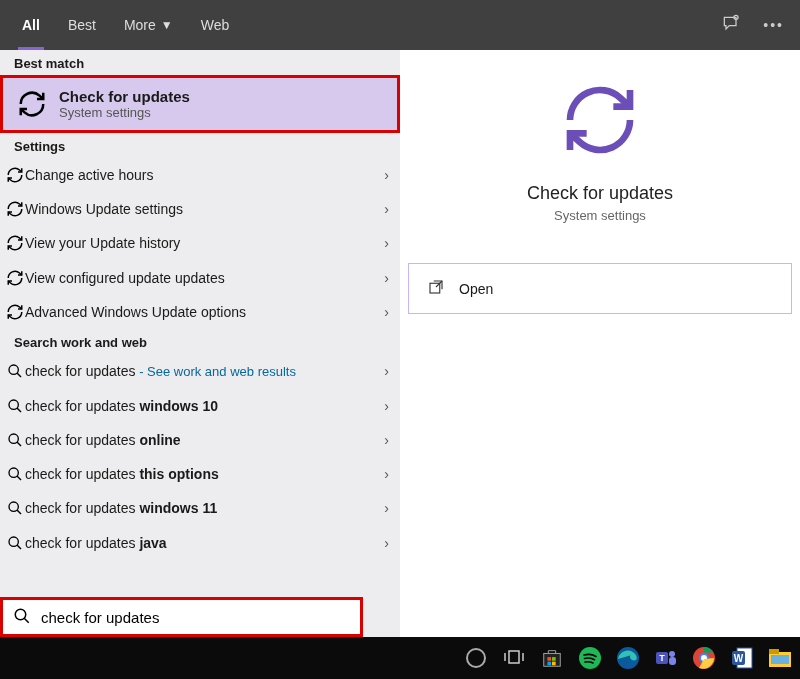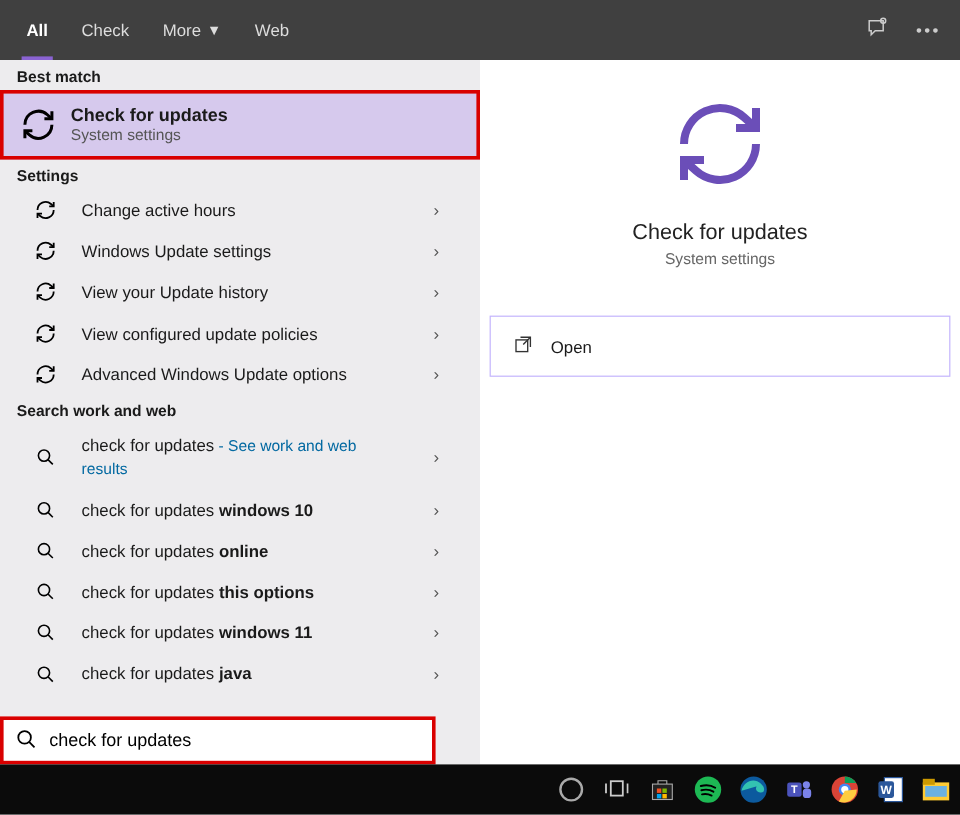--- a/index.html
+++ b/index.html
@@ -64,22 +64,22 @@
     gap: 12px;
     border: 3px solid #d90000;
     margin: 0;
   }
   .refresh-icon { display:inline-flex; }
   .bm-text .bm-title { font-weight:600; font-size:15px; }
   .bm-text .bm-sub { font-size:13px; color:#555; }
   .list-item {
     display:flex;
     align-items:center;
-    padding: 8px 28px;
-    gap: 20px;
+    padding: 8px 5px;
+    gap: 0;
     cursor:pointer;
   }
   .list-item .icon { display:inline-flex; width:20px; justify-content:center;}
   .list-item .label { flex:1; font-size:14px; color:#1a1a1a; line-height:1.3;}
   .list-item .chev { color:#555; font-size:14px; padding:0 6px;}
   .label .muted { color:#0369a1; font-size:13px;}
   .label strong { font-weight:600;}
   .right {
     flex:1;
     display:flex;
@@ -136,21 +136,21 @@
     cursor:pointer;
   }
   .tb-cortana { border:2px solid #aaa; border-radius:50%; width:20px; height:20px;}
 </style>
 </head>
 <body>
 
 <div class="topbar">
   <div class="tabs">
     <div class="tab active">All</div>
-    <div class="tab">Check</div>
+    <div class="tab">Best</div>
     <div class="tab">
         <span>More</span>
         <span class="more-arrow">▼</span>
       </div>
     <div class="tab">Web</div>
   </div>
   <div class="top-right">
     <span>
       <svg width="20" height="20" viewBox="0 0 24 24" fill="none" stroke="#ccc" stroke-width="1.5">
           <path d="M4 4h14v10H10l-4 4v-4H4z"></path>
@@ -219,21 +219,21 @@
     </div>
     <div class="list-item">
       <span class="icon">
           <svg width="18" height="18" viewBox="0 0 24 24" fill="none" stroke="#000" stroke-width="2">
             <path d="M3 12a9 9 0 0 1 15-6.7L21 8"></path>
             <path d="M21 3v5h-5"></path>
             <path d="M21 12a9 9 0 0 1-15 6.7L3 16"></path>
             <path d="M3 21v-5h5"></path>
           </svg>
         </span>
-      <span class="label">View configured update policies</span>
+      <span class="label">View configured update updates</span>
       <span class="chev">›</span>
     </div>
     <div class="list-item">
       <span class="icon">
           <svg width="18" height="18" viewBox="0 0 24 24" fill="none" stroke="#000" stroke-width="2">
             <path d="M3 12a9 9 0 0 1 15-6.7L21 8"></path>
             <path d="M21 3v5h-5"></path>
             <path d="M21 12a9 9 0 0 1-15 6.7L3 16"></path>
             <path d="M3 21v-5h5"></path>
           </svg>

